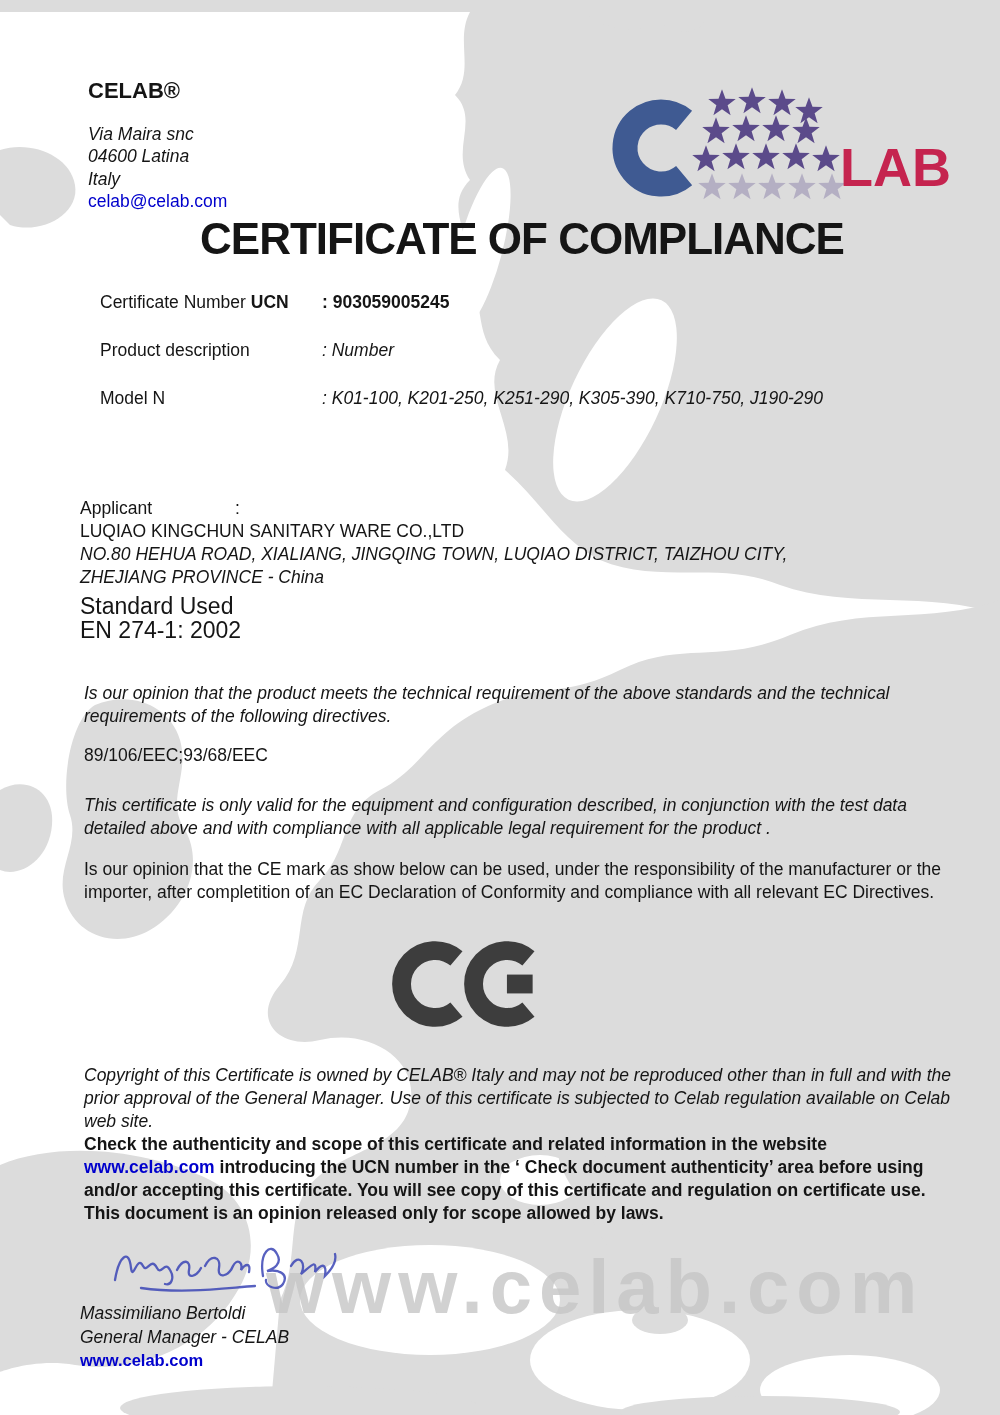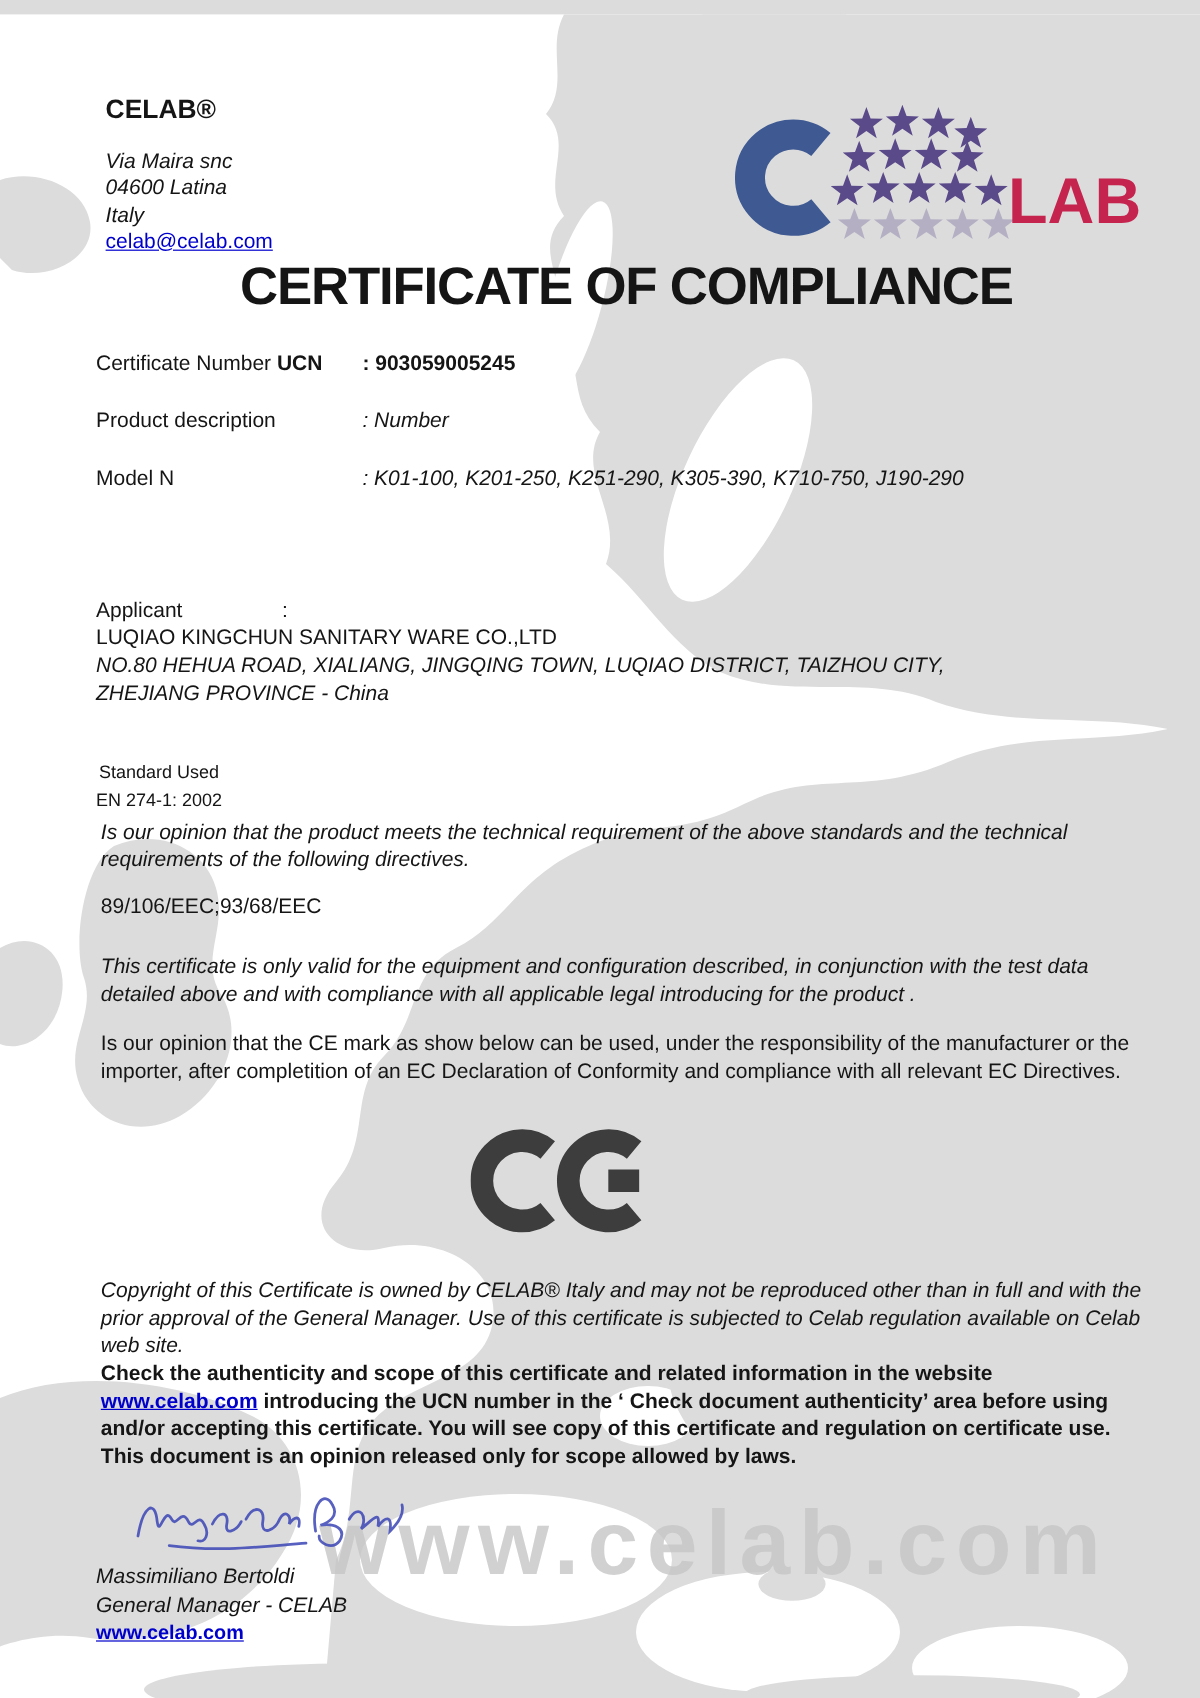--- a/index.html
+++ b/index.html
@@ -8,35 +8,35 @@
   svg.map{position:absolute;inset:0;z-index:0;}
   .land{fill:var(--map-gray,#dcdcdc);}
   .sea{fill:#ffffff;}
   .content{position:absolute;inset:0;z-index:2;}
   .watermark{position:absolute;left:266px;top:1243px;z-index:1;font-size:76px;font-weight:bold;
              letter-spacing:7px;color:var(--watermark-gray,#c6c6c6);white-space:nowrap;opacity:.8;}
   
   .hdr{position:absolute;left:88px;top:80px;line-height:22.5px;font-size:17.5px;}
   .hdr .co{font-size:22px;font-weight:bold;font-style:normal;margin-bottom:20px;}
   .hdr .adr{font-style:italic;}
-  a,.lnk{color:var(--link-blue,#0000cc);text-decoration:underline;cursor:pointer;}
+  a,.lnk{color:var(--link-blue,#0000cc);cursor:pointer;}
   .logo{position:absolute;left:598px;top:86px;}
   
   .title{position:absolute;left:50px;top:214px;width:944px;text-align:center;
          font-size:44px;font-weight:bold;letter-spacing:-1px;white-space:nowrap;}
   
   .details{position:absolute;left:80px;top:292px;width:880px;font-size:17.5px;}
   .drow{display:flex;margin-bottom:27px;}
-  .dlabel{width:222px;flex:0 0 222px;}
+  .dlabel{width:222px;flex:0 0 222px;margin-left:20px;}
   .it{font-style:italic;}
   .b{font-weight:bold;}
   
   .appl{position:absolute;left:80px;top:497px;width:880px;font-size:17.5px;line-height:23px;}
   .appl .lblline .l{display:inline-block;width:155px;}
-  .std{position:absolute;left:80px;top:632px;font-size:15px;line-height:24px;text-align:center;}
+  .std{position:absolute;left:80px;top:594px;font-size:23px;line-height:24px;}
   .para{position:absolute;left:80px;width:868px;font-size:17.5px;line-height:23px;margin:4px;}
   .p-opinion{top:678px;}
   .p-directives{top:740px;}
   .p-validity{top:790px;}
   .p-ceop{top:854px;}
   .p-copy{top:1060px;}
   .p-auth{top:1129px;font-weight:bold;}
   .cemark{position:absolute;left:392px;top:936px;}
   .sig{position:absolute;left:105px;top:1236px;z-index:3;}
   .sig path{stroke:var(--signature-ink,#3b45b5);stroke-width:2.3;fill:none;opacity:.85;}
@@ -160,21 +160,21 @@
       <div class="it">ZHEJIANG PROVINCE - China</div>
     </div>
 
     <div class="std">
       <div>Standard Used</div>
       <div>EN 274-1: 2002</div>
     </div>
 
     <p class="para it p-opinion">Is our opinion that the product meets the technical requirement of the above standards and the technical requirements of the following directives.</p>
     <p class="para p-directives">89/106/EEC;93/68/EEC</p>
-    <p class="para it p-validity">This certificate is only valid for the equipment and configuration described, in conjunction with the test data detailed above and with compliance with all applicable legal introducing for the product .</p>
+    <p class="para it p-validity">This certificate is only valid for the equipment and configuration described, in conjunction with the test data detailed above and with compliance with all applicable legal requirement for the product .</p>
     <p class="para p-ceop">Is our opinion that the CE mark as show below can be used, under the responsibility of the manufacturer or the importer, after completition of an EC Declaration of Conformity and compliance with all relevant EC Directives.</p>
 
     <svg class="cemark" width="163" height="96" viewBox="0 0 190 112" aria-label="CE">
       <g fill="none" style="stroke:var(--ce-dark,#3d3d3d)" stroke-width="22">
         <path d="M75.1,85.9 A39,39 0 1 1 75.1,26.1"></path>
         <path d="M159.1,85.9 A39,39 0 1 1 159.1,26.1"></path>
         <path d="M134,56 H164"></path>
       </g>
     </svg>
 

